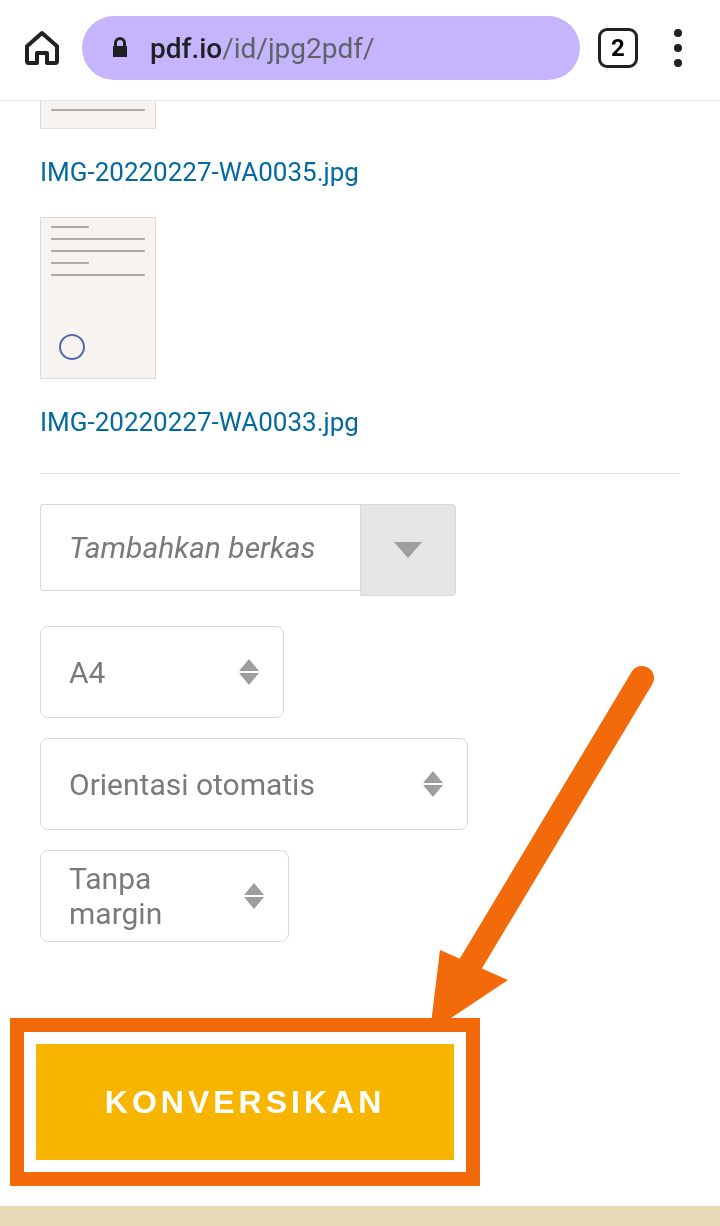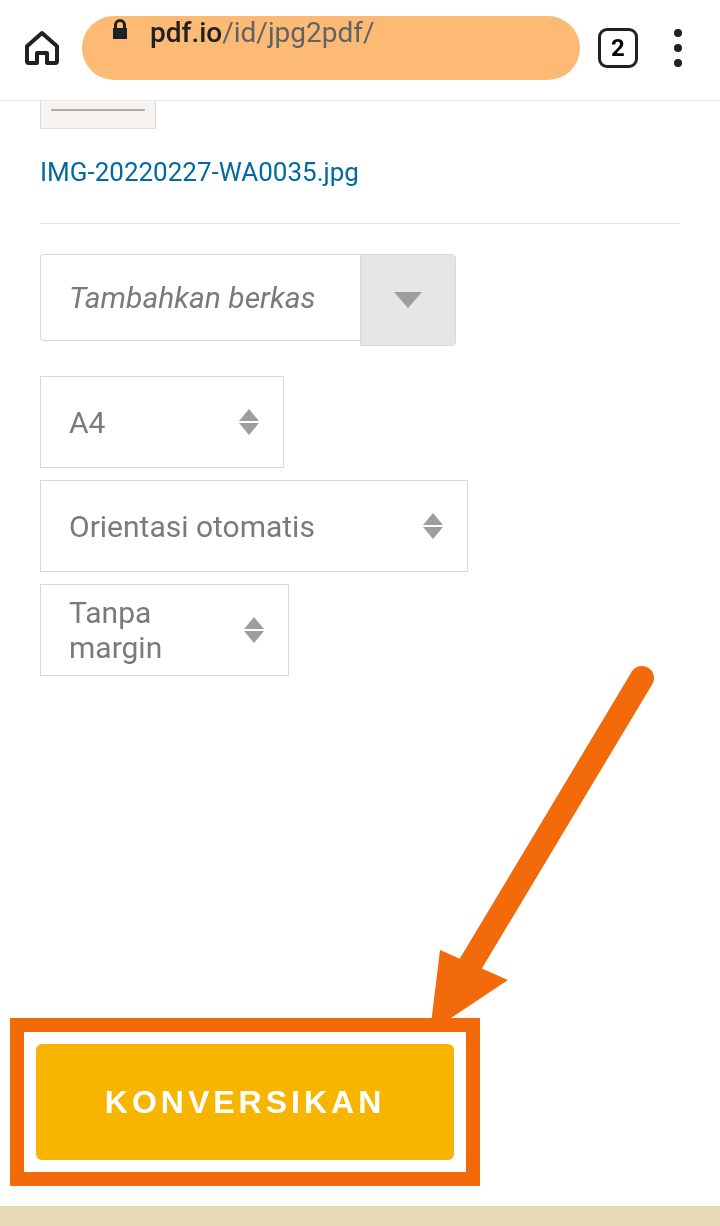--- a/index.html
+++ b/index.html
@@ -8,24 +8,25 @@
   .browser-bar {
     display: flex;
     align-items: center;
     padding: 16px 20px 20px 20px;
     gap: 18px;
     border-bottom: 1px solid #e8e8e8;
   }
   .home-btn { width: 44px; height: 44px; display:flex; align-items:center; justify-content:center; }
   .url-bar {
     flex: 1;
-    background: #fdba74;
+    background: #c4b5fd;
     border-radius: 36px;
     height: 64px;
     display: flex;
+    align-items: center;
     padding: 0 26px;
     gap: 18px;
     font-size: 28px;
     color: #202124;
   }
   .url-domain { font-weight: 500; color:#202124; }
   .url-path { color: #5f6368; }
   .tabs-btn {
     width: 40px; height: 40px;
     border: 3.5px solid #202124;
@@ -85,22 +86,22 @@
   }
 
   .select-box {
     height:92px;
     border:1px solid #d9d9d9;
     background:#fff;
     font-size:30px;
     color:#7a7a7a;
     display:flex; align-items:center; justify-content:space-between;
     padding:0 24px 0 28px;
-    margin-bottom:12px;
-    border-radius:0;
+    margin-bottom:20px;
+    border-radius:8px;
   }
   .select-small { width:244px; }
   .select-med { width:428px; }
   .select-sm2 { width:249px; }
   .sort-arrows { display:flex; flex-direction:column; gap:2px; align-items:center; }
   .sort-arrows .up { width:0;height:0;border-left:10px solid transparent;border-right:10px solid transparent;border-bottom:12px solid #9e9e9e; }
   .sort-arrows .down { width:0;height:0;border-left:10px solid transparent;border-right:10px solid transparent;border-top:12px solid #9e9e9e; }
   .tri-down { width:0;height:0;border-left:14px solid transparent;border-right:14px solid transparent;border-top:16px solid #9e9e9e; }
 
   .convert-wrap {
@@ -115,21 +116,21 @@
   .convert-btn {
     width:100%;
     height:116px;
     background:#f7b500;
     color:#fff;
     font-size:32px;
     font-weight:700;
     letter-spacing:4px;
     display:flex; align-items:center; justify-content:center;
     border:none;
-    border-radius:6px;
+    border-radius:0;
   }
 
   .arrow-annot {
     position:absolute;
     left:400px; top:660px;
     width:300px; height:400px;
     pointer-events:none;
   }
   .arrow-annot svg { width:100%; height:100%; }
 
@@ -169,20 +170,33 @@
 
   <div class="file-item">
     <div class="thumb partial">
       <div class="doc-lines">
           <div class="dl"></div>
         </div>
     </div>
     <div class="file-name">IMG-20220227-WA0035.jpg</div>
   </div>
 
+  <div class="file-item">
+    <div class="thumb full">
+      <div class="doc-lines">
+        <div class="dl short"></div>
+          <div class="dl"></div>
+          <div class="dl"></div>
+          <div class="dl short"></div>
+          <div class="dl"></div>
+      </div>
+      <div class="stamp"></div>
+    </div>
+    <div class="file-name">IMG-20220227-WA0033.jpg</div>
+  </div>
 
   <hr class="divider">
 
   <div class="add-file-row" style="width:416px;">
     <div class="add-file-btn">
       <span>Tambahkan berkas</span>
     </div>
     <div class="add-file-drop">
       <div class="tri-down"></div>
     </div>

